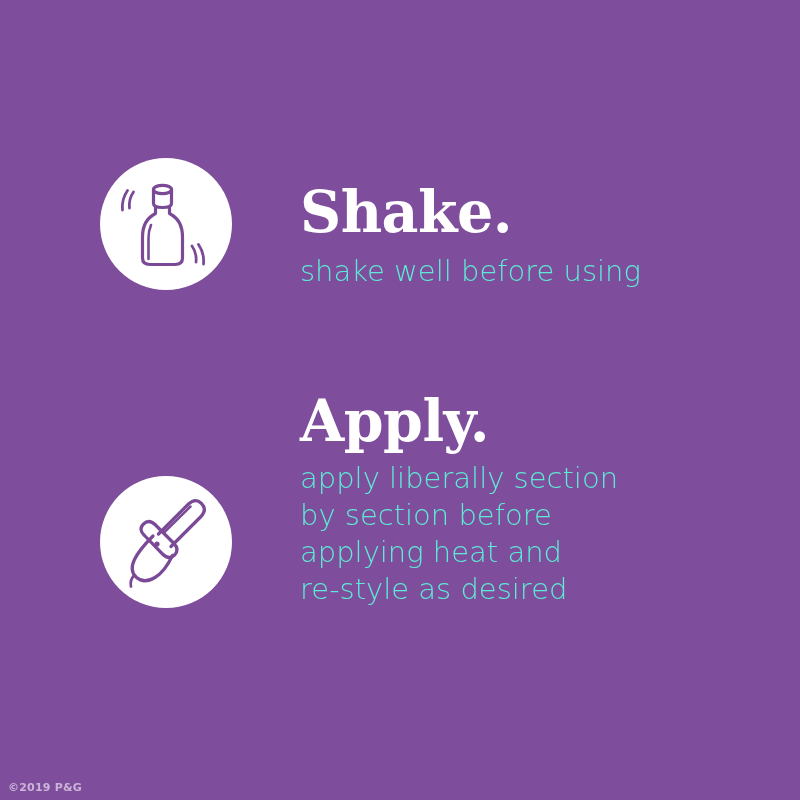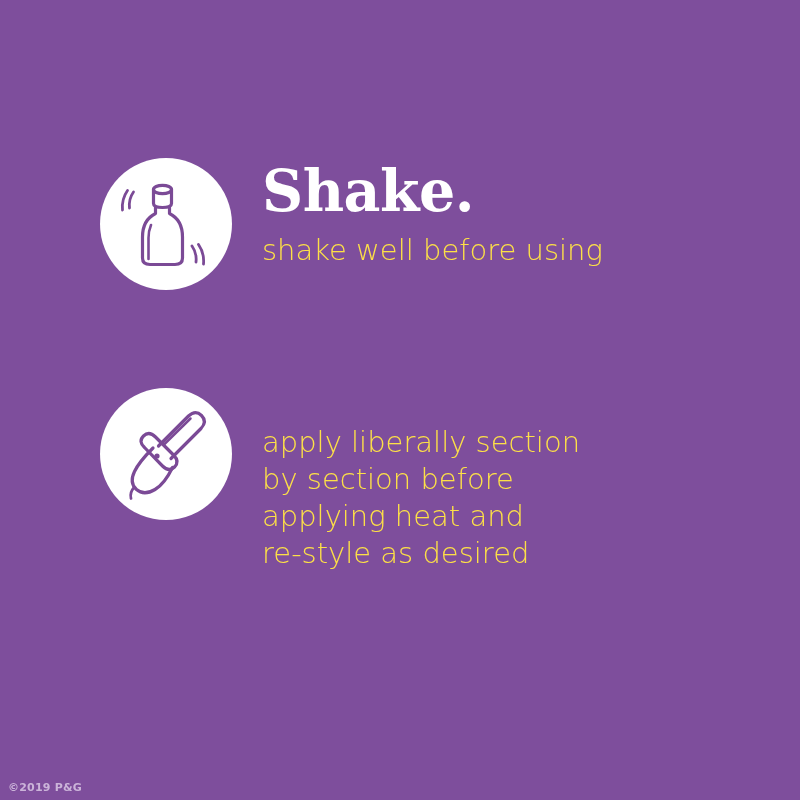--- a/index.html
+++ b/index.html
@@ -19,21 +19,22 @@
     width: 800px;
     height: 800px;
     background: #7E4E9C;
     box-sizing: border-box;
   }
 
   
   .step {
     position: absolute;
     display: flex;
-    align-items: flex-start;
+    align-items: flex-end;
+    gap: 38px;
   }
 
   #step-shake { left: 100px; top: 158px; }
   #step-apply { left: 100px; top: 388px; }
 
   .icon-badge {
     width: 132px;
     height: 132px;
     border-radius: 50%;
     background: #FFFFFF;
@@ -54,34 +55,34 @@
     font-weight: bold;
     color: #FFFFFF;
     font-size: 57px;
     line-height: 1.0;
     letter-spacing: -0.5px;
     margin: 0;
     white-space: nowrap;
   }
 
   .step-desc {
-    color: #fde047;
+    color: #5eead4;
     font-family: "DejaVu Sans", sans-serif;
     font-weight: 300;
     font-size: 29px;
     line-height: 37px;
     margin: 0;
     white-space: pre-line;
   }
 
   #title-shake { font-size: 57px; }
   #desc-shake  { margin-top: 13px; }
 
   #title-apply { font-size: 57px; }
-  #desc-apply  { margin-top: 32px; }
+  #desc-apply  { margin-top: 11px; }
 
   
   .copyright {
     position: absolute;
     left: 8px;
     bottom: 6px;
     color: #D9C6E4;
     font-family: "DejaVu Sans", sans-serif;
     font-size: 11px;
     letter-spacing: 0.2px;
@@ -140,20 +141,21 @@
                    Q64.5 96 72.5 79.5"></path>
 
           <circle cx="57" cy="68" r="2.6" fill="#7B4A96" stroke="none"></circle>
 
           <path d="M34 99.5 Q29.5 104.5 31 110.5" stroke-width="2.8"></path>
         </g>
       </svg>
     </div>
 
     <div class="step-text">
+      <div class="step-title" id="title-apply">Apply.</div>
       <div class="step-desc" id="desc-apply">apply liberally section
 by section before
 applying heat and
 re-style as desired</div>
     </div>
   </div>
 
   <div class="copyright">©2019 P&amp;G</div>
 
 </div>

